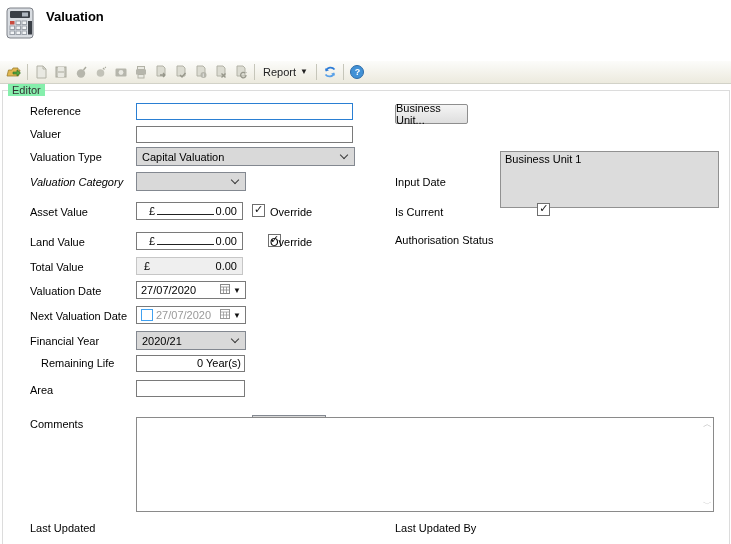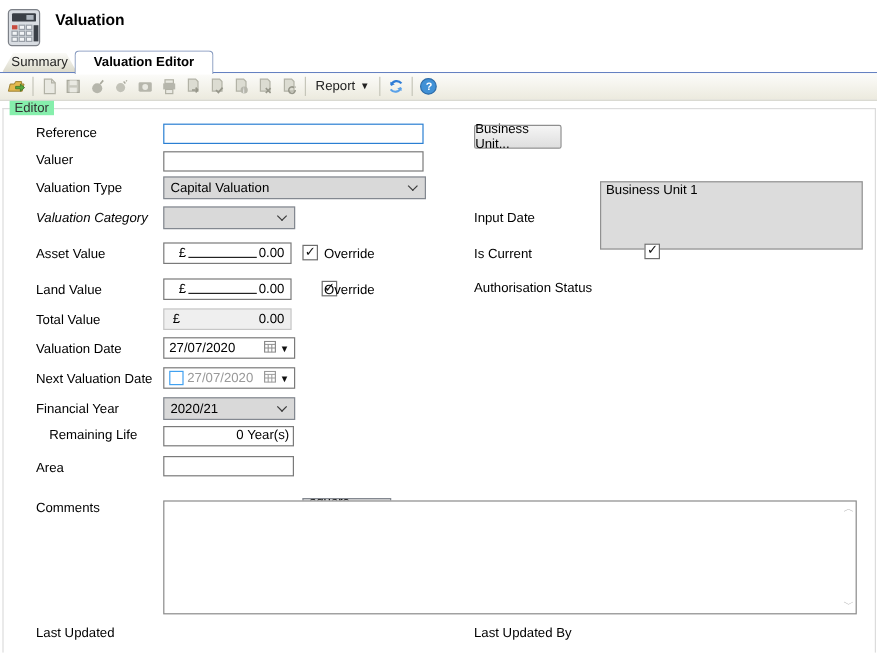--- a/index.html
+++ b/index.html
@@ -85,24 +85,20 @@
       <rect x="18" y="20" width="4.5" height="3.5" fill="#f2f4f6" stroke="#9aa0a8"></rect>
       <rect x="6" y="25" width="4.5" height="3.5" fill="#f2f4f6" stroke="#9aa0a8"></rect>
       <rect x="12" y="25" width="4.5" height="3.5" fill="#f2f4f6" stroke="#9aa0a8"></rect>
       <rect x="18" y="25" width="4.5" height="3.5" fill="#f2f4f6" stroke="#9aa0a8"></rect>
       <rect x="24" y="15" width="4" height="13.5" fill="#3a3f46"></rect>
     </svg>
   </span>
   <div class="abs page-title">Valuation</div>
 
   
-  <div class="abs tabstrip">
-    <div class="tab tab-inactive">Summary</div>
-    <div class="tab tab-active">Valuation Editor</div>
-  </div>
 
   
   <div class="abs toolbar">
     <span class="tbi">
       <svg width="16" height="16" viewBox="0 0 16 16">
         <path d="M1 12 L2.5 6 H6 L7 4 H12 V6 H14 L12.5 12 Z" fill="#e3b84f" stroke="#9a7d2f" stroke-width="0.8"></path>
         <path d="M7 8 h4 v-2 l3.5 3 -3.5 3 v-2 h-4 z" fill="#55a73f" stroke="#2f6d22" stroke-width="0.6"></path>
       </svg>
     </span>
     <span class="tbsep"></span>

